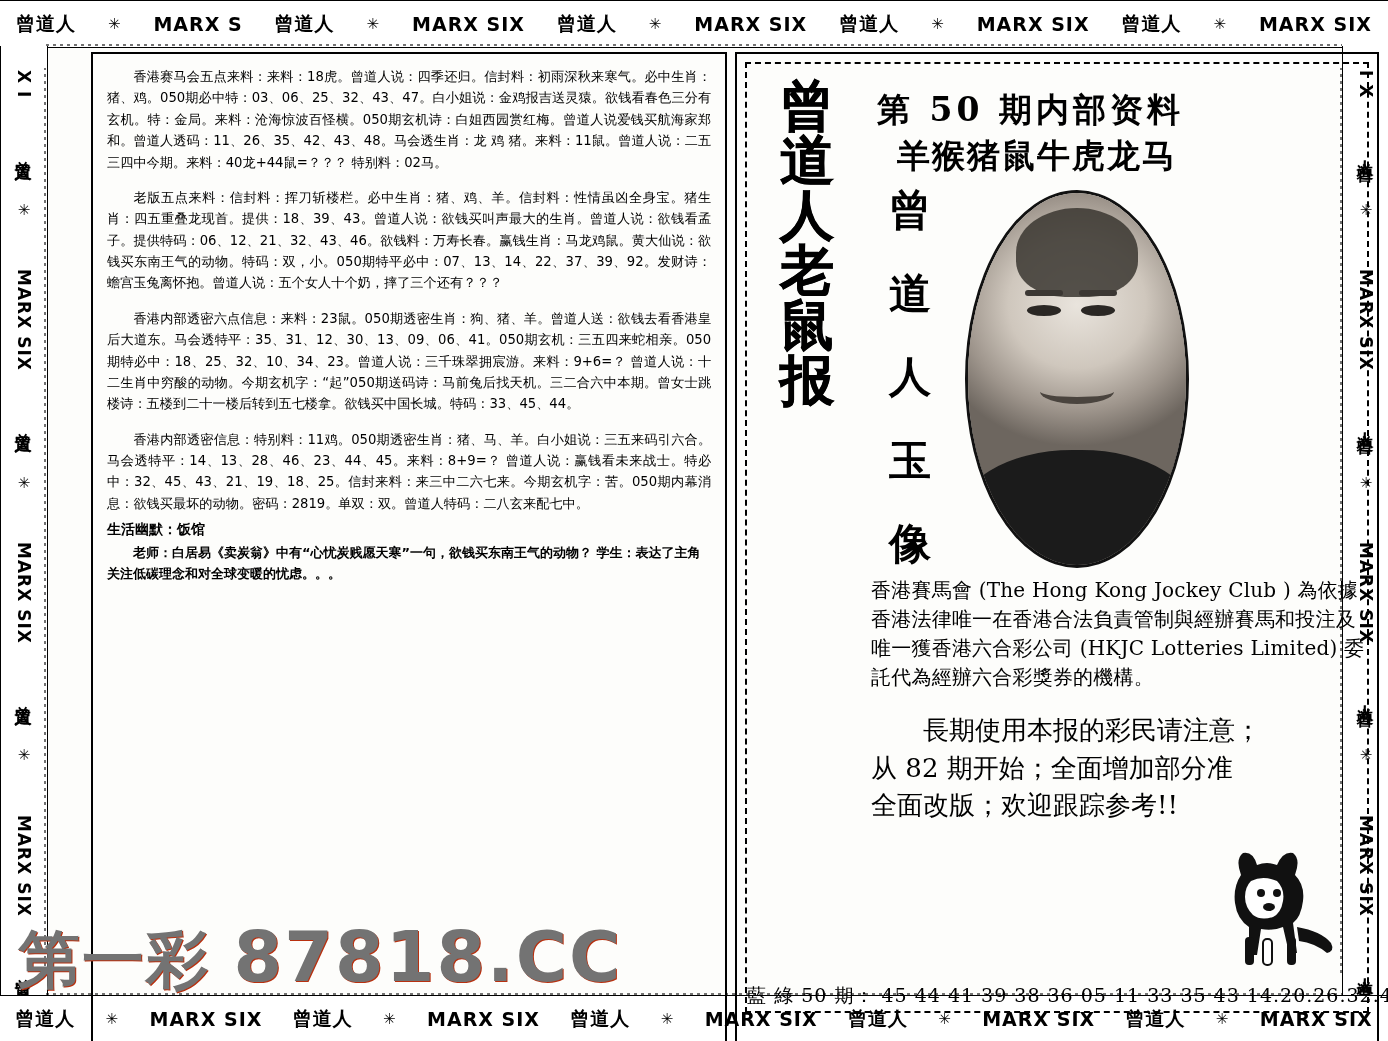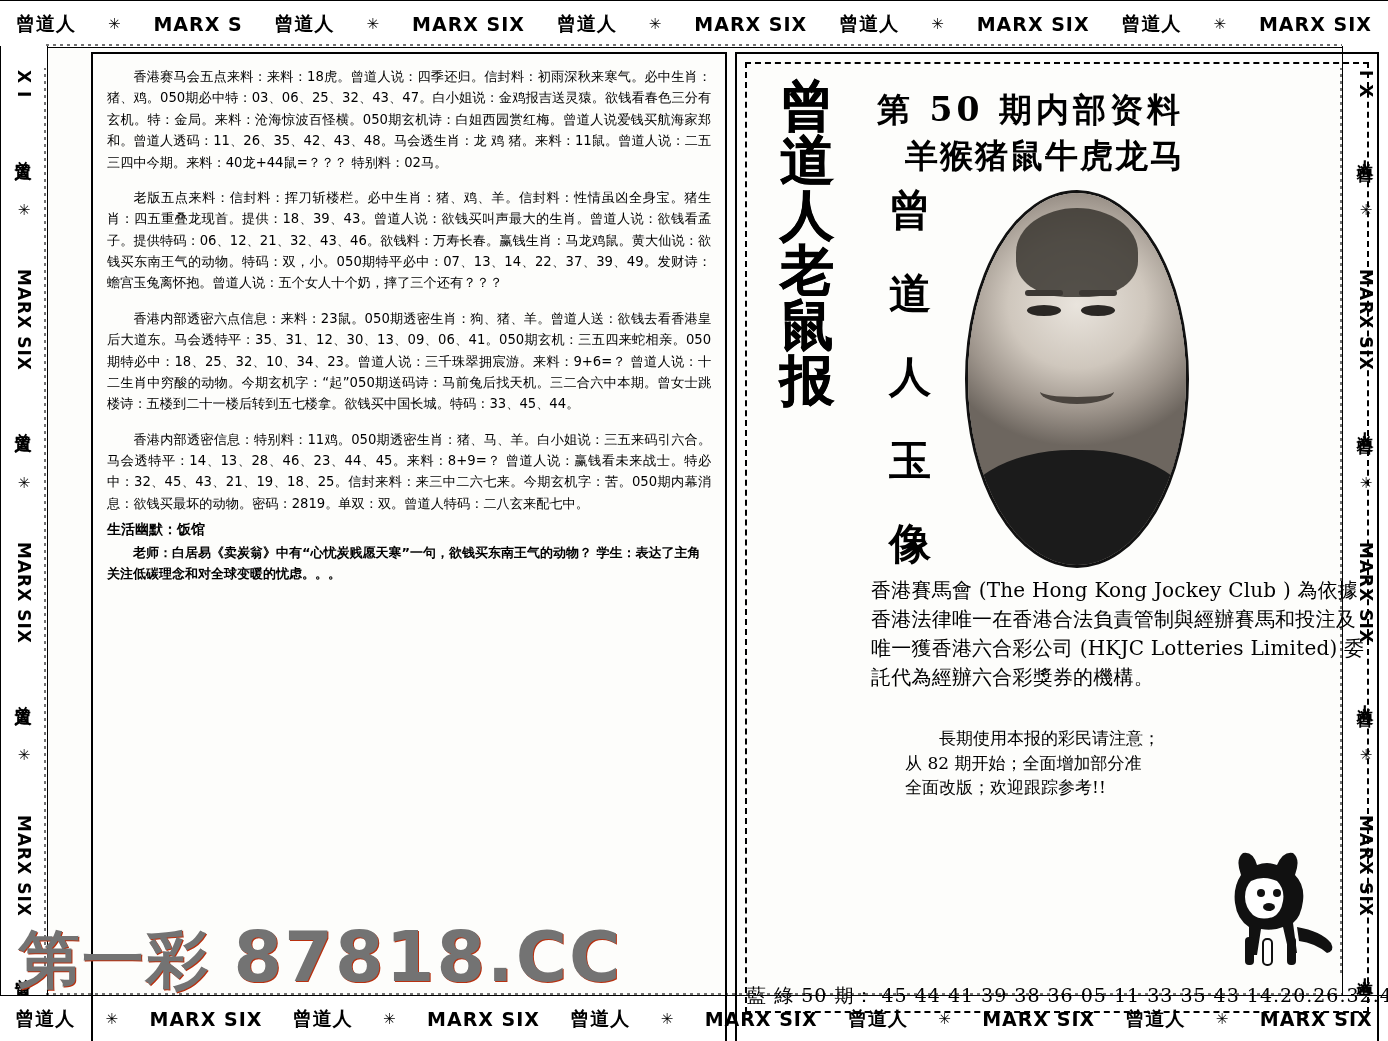--- a/index.html
+++ b/index.html
@@ -165,21 +165,20 @@
     letter-spacing: 4px;
   }
   .zodiac-line {
     position: absolute;
     left: 150px;
     top: 70px;
     font-size: 33px;
     font-weight: bold;
     letter-spacing: 2px;
     font-family: Liberation Sans, sans-serif;
-    margin-left: 8px;
   }
 
   
   .portrait-wrap {
     position: absolute;
     left: 218px;
     top: 126px;
     width: 218px;
     height: 372px;
     border-radius: 50% / 50%;
@@ -235,26 +234,25 @@
     width: 500px;
     font-family: "DejaVu Serif", "Liberation Serif", serif;
     font-size: 20px;
     line-height: 1.45;
     letter-spacing: 0.2px;
   }
   .jockey p { margin: 0; }
   .notice {
     position: absolute;
     left: 124px;
-    top: 662px;
+    top: 648px;
     width: 420px;
     font-family: "DejaVu Serif", "Liberation Serif", serif;
-    font-size: 17px;
+    font-size: 26px;
     line-height: 1.45;
-    margin-left: 34px;
   }
   .notice p { margin: 0; }
   .notice .ind { text-indent: 2em; }
 
   
   .dog {
     position: absolute;
     right: 16px;
     bottom: 40px;
     width: 150px;
@@ -361,21 +359,21 @@
 
   <div class="wave wave-h" style="top:44px;"></div>
   <div class="wave wave-h" style="top:993px;"></div>
   <div class="wave wave-v" style="left:44px;"></div>
   <div class="wave wave-v" style="left:1340px;"></div>
 
   <div class="content">
 
     <div class="left-col">
       <p class="para">香港赛马会五点来料：来料：18虎。曾道人说：四季还归。信封料：初雨深秋来寒气。必中生肖：猪、鸡。050期必中特：03、06、25、32、43、47。白小姐说：金鸡报吉送灵猿。欲钱看春色三分有玄机。特：金局。来料：沧海惊波百怪横。050期玄机诗：白姐西园赏红梅。曾道人说爱钱买航海家郑和。曾道人透码：11、26、35、42、43、48。马会透生肖：龙 鸡 猪。来料：11鼠。曾道人说：二五三四中今期。来料：40龙+44鼠=？？？ 特别料：02马。</p>
-      <p class="para">老版五点来料：信封料：挥刀斩楼栏。必中生肖：猪、鸡、羊。信封料：性情虽凶全身宝。猪生肖：四五重叠龙现首。提供：18、39、43。曾道人说：欲钱买叫声最大的生肖。曾道人说：欲钱看孟子。提供特码：06、12、21、32、43、46。欲钱料：万寿长春。赢钱生肖：马龙鸡鼠。黄大仙说：欲钱买东南王气的动物。特码：双，小。050期特平必中：07、13、14、22、37、39、49。发财诗：蟾宫玉兔离怀抱。曾道人说：五个女人十个奶，摔了三个还有？？？</p>
+      <p class="para">老版五点来料：信封料：挥刀斩楼栏。必中生肖：猪、鸡、羊。信封料：性情虽凶全身宝。猪生肖：四五重叠龙现首。提供：18、39、43。曾道人说：欲钱买叫声最大的生肖。曾道人说：欲钱看孟子。提供特码：06、12、21、32、43、46。欲钱料：万寿长春。赢钱生肖：马龙鸡鼠。黄大仙说：欲钱买东南王气的动物。特码：双，小。050期特平必中：07、13、14、22、37、39、92。发财诗：蟾宫玉兔离怀抱。曾道人说：五个女人十个奶，摔了三个还有？？？</p>
       <p class="para">香港内部透密六点信息：来料：23鼠。050期透密生肖：狗、猪、羊。曾道人送：欲钱去看香港皇后大道东。马会透特平：35、31、12、30、13、09、06、41。050期玄机：三五四来蛇相亲。050期特必中：18、25、32、10、34、23。曾道人说：三千珠翠拥宸游。来料：9+6=？ 曾道人说：十二生肖中穷酸的动物。今期玄机字：“起”050期送码诗：马前兔后找天机。三二合六中本期。曾女士跳楼诗：五楼到二十一楼后转到五七楼拿。欲钱买中国长城。特码：33、45、44。</p>
       <p class="para tight">香港内部透密信息：特别料：11鸡。050期透密生肖：猪、马、羊。白小姐说：三五来码引六合。马会透特平：14、13、28、46、23、44、45。来料：8+9=？ 曾道人说：赢钱看未来战士。特必中：32、45、43、21、19、18、25。信封来料：来三中二六七来。今期玄机字：苦。050期内幕消息：欲钱买最坏的动物。密码：2819。单双：双。曾道人特码：二八玄来配七中。</p>
       <p class="joke-title">生活幽默：饭馆</p>
       <p class="joke-body">老师：白居易《卖炭翁》中有“心忧炭贱愿天寒”一句，欲钱买东南王气的动物？ 学生：表达了主角关注低碳理念和对全球变暖的忧虑。。。</p>
     </div>
 
     <div class="right-col">
       <div class="right-inner">
 
         <div class="masthead">

